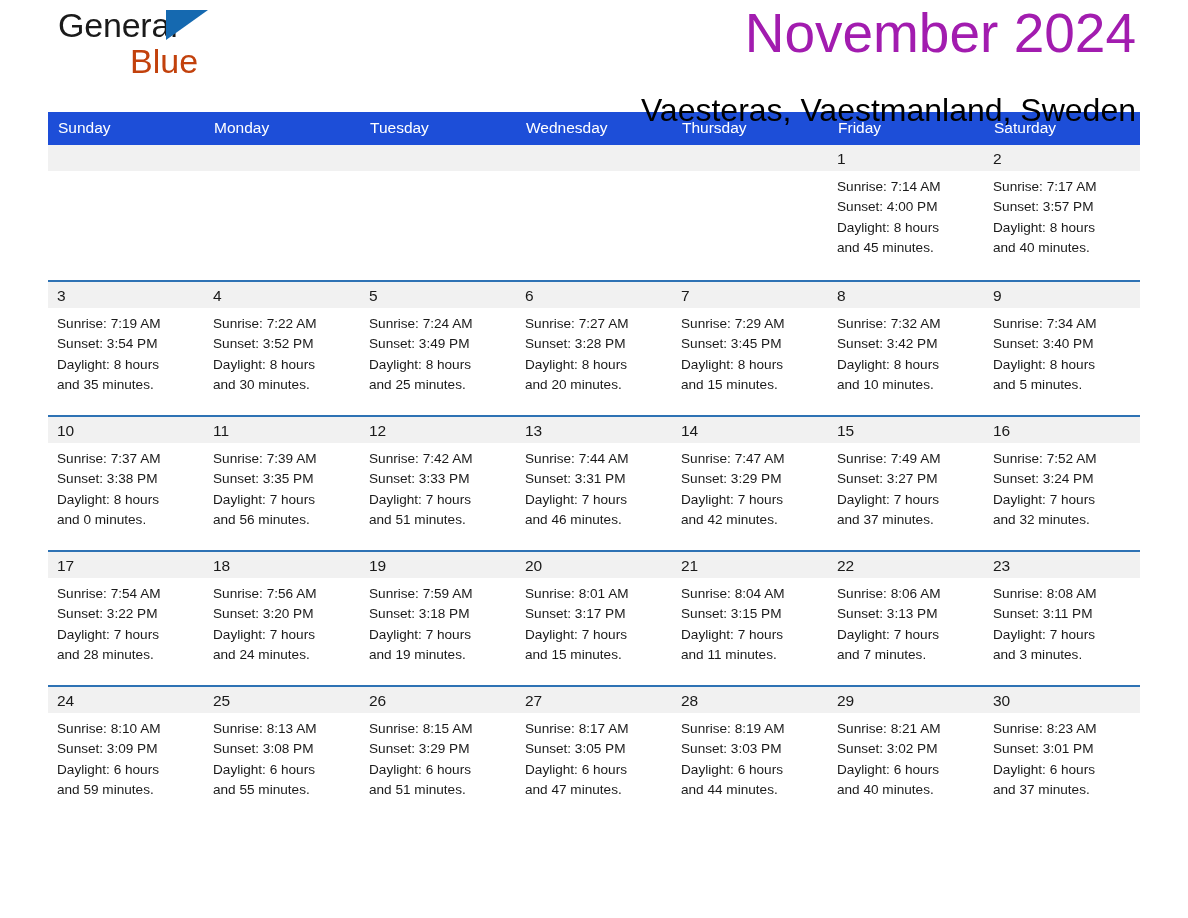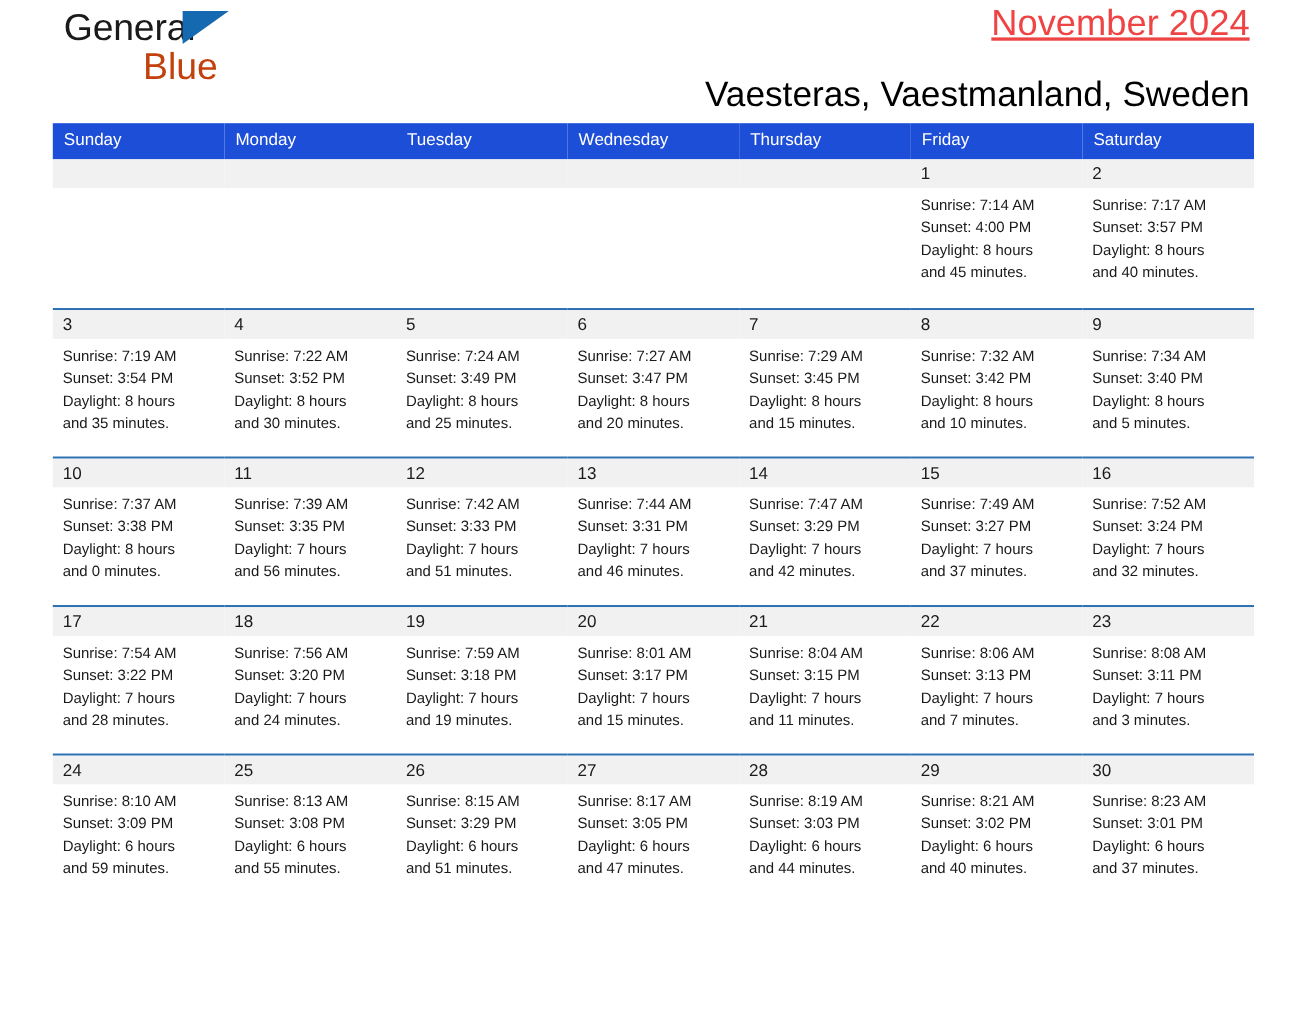--- a/index.html
+++ b/index.html
@@ -59,25 +59,24 @@
     color: #c2410c;
     line-height: 1;
   }
   .titles {
     position: absolute;
     right: 4px;
     top: 2px;
     text-align: right;
   }
   .month-title {
-    font-size: 33px;
-    color: #ef4444;
+    font-size: 55px;
+    color: #a21caf;
     line-height: 1.15;
     white-space: nowrap;
-    text-decoration: underline;
   }
   .location-title {
     font-size: 32px;
     color: #000000;
     margin-top: 27px;
     white-space: nowrap;
   }
 
   
   .calendar {
@@ -244,21 +243,21 @@
                 <div>Sunset: 3:49 PM</div>
                 <div class="dl-wrap">Daylight: 8 hours and 25 minutes.</div>
               </div>
             </div>
           </td>
           <td>
             <div class="cell">
               <div class="daynum-band">6</div>
               <div class="details">
                 <div>Sunrise: 7:27 AM</div>
-                <div>Sunset: 3:47 PM</div>
+                <div>Sunset: 3:28 PM</div>
                 <div class="dl-wrap">Daylight: 8 hours and 20 minutes.</div>
               </div>
             </div>
           </td>
           <td>
             <div class="cell">
               <div class="daynum-band">7</div>
               <div class="details">
                 <div>Sunrise: 7:29 AM</div>
                 <div>Sunset: 3:45 PM</div>

